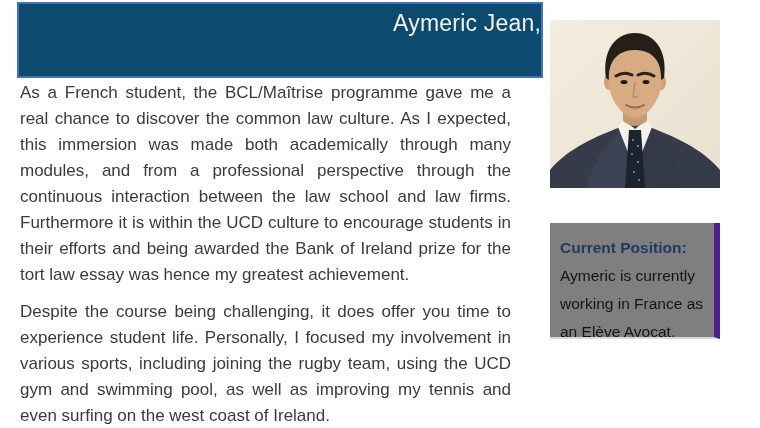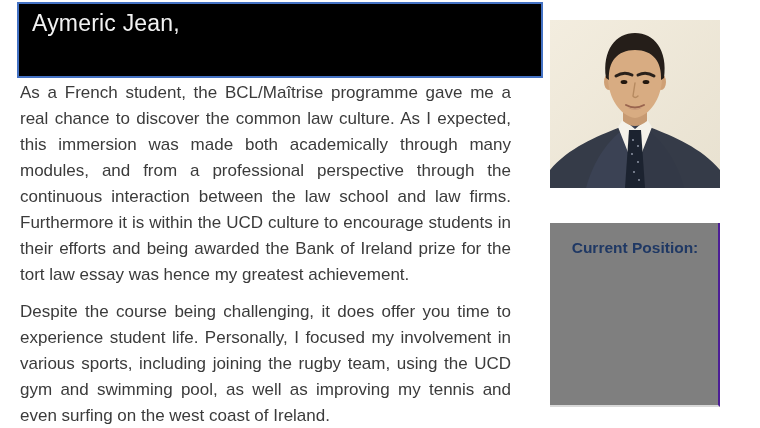--- a/index.html
+++ b/index.html
@@ -16,25 +16,26 @@
     overflow: hidden;
   }
 
   
   .title-banner {
     position: absolute;
     left: 17px;
     top: 2px;
     width: 509px;
     height: 68px;
-    background: #000000;
+    background: #0c4a6e;
     border: 2px solid #4472c4;
     color: #f2f2f2;
     padding: 4px 0 0 13px;
     box-sizing: content-box;
+    text-align: right;
   }
   .title-line {
     font-size: 23px;
     line-height: 31px;
     font-weight: 400;
     letter-spacing: 0.2px;
     white-space: nowrap;
   }
 
   
@@ -62,27 +63,26 @@
     overflow: hidden;
   }
   .photo-frame svg { display: block; }
 
   
   .position-panel {
     position: absolute;
     left: 550px;
     top: 223px;
     width: 170px;
-    height: 184px;
+    height: 116px;
     background: #7f7f7f;
     box-sizing: border-box;
     padding: 11px 8px 0 10px;
     border-bottom: 2px solid #d9d9d9;
-    border-right: 2px solid #4c1d95;
-    text-align: center;
+    border-right: 6px solid #4c1d95;
   }
   .position-label {
     color: #1f3864;
     font-weight: 700;
     font-size: 15.5px;
     line-height: 28px;
   }
   .position-text {
     color: #141414;
     font-size: 15.5px;
@@ -148,15 +148,16 @@
 
       <path d="M85,63 L83,76 Q85,79 88,76" stroke="#b68a60" stroke-width="1.4" fill="none" stroke-linecap="round"></path>
 
       <path d="M76,85 Q85,90 94,85" stroke="#99644e" stroke-width="2" fill="none" stroke-linecap="round"></path>
       <path d="M79,88 Q85,91 91,88" stroke="#c9987b" stroke-width="1" fill="none" stroke-linecap="round"></path>
     </svg>
   </div>
 
   <div class="position-panel">
     <div class="position-label">Current Position:</div>
+    <div class="position-text">Aymeric is currently working in France as an Elève Avocat.</div>
   </div>
 
 </div>
 
 </body></html>

